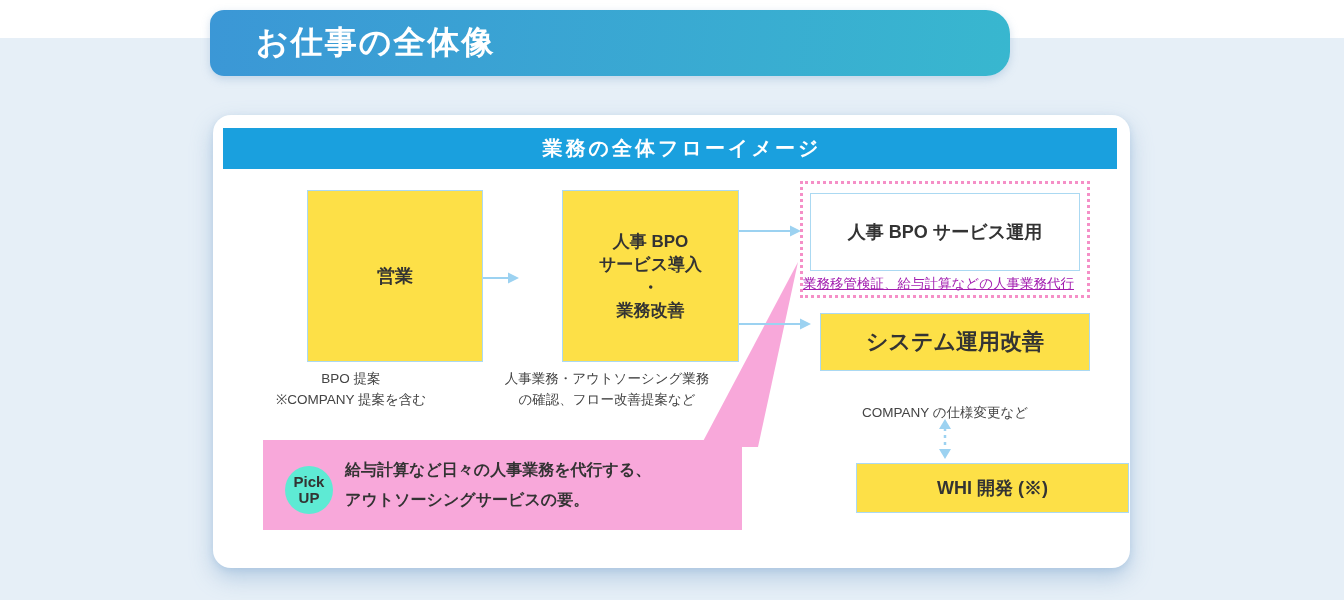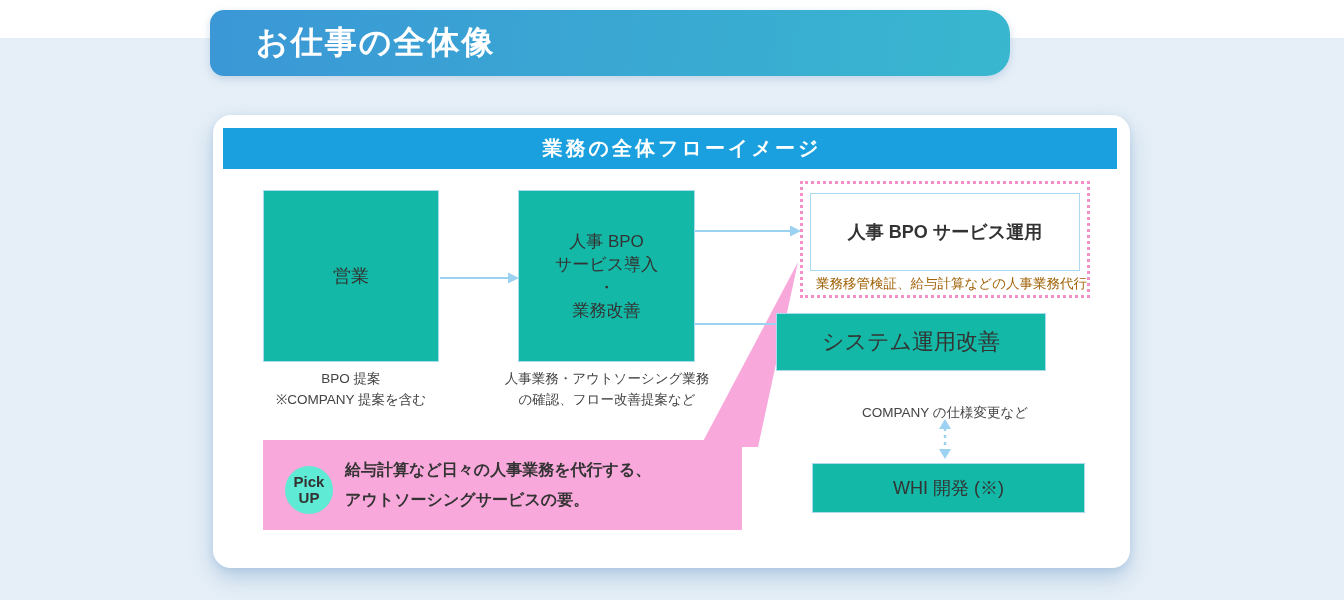--- a/index.html
+++ b/index.html
@@ -23,40 +23,40 @@
     background:#ffffff; border-radius:18px;
     box-shadow:0 10px 22px rgba(125,165,205,.45), 0 2px 6px rgba(140,180,215,.30);
   }
   .diagram-title-bar {
     position:absolute; left:10px; top:13px; width:894px; height:41px;
     background:#1aa0de; display:flex; align-items:center; justify-content:center;padding-left:24px;
   }
   .diagram-title { color:#ffffff; font-weight:bold; font-size:20px; letter-spacing:3px; }
 
   .flowbox {
-    position:absolute; background:#14b8a6; border:1.5px solid #abd9f2;
+    position:absolute; background:#fde047; border:1.5px solid #abd9f2;
     display:flex; flex-direction:column; align-items:center; justify-content:center;
-    text-align:center; font-weight:normal; color:#333; z-index:2;
+    text-align:center; font-weight:bold; color:#333; z-index:2;margin-left:44px;
   }
   .box-sales   { left:50px;  top:75px;  width:176px; height:172px; font-size:18px; }
   .box-intro   { left:305px; top:75px;  width:177px; height:172px; font-size:17px; line-height:23px; }
   .box-system  { left:563px; top:198px; width:270px; height:58px;  font-size:22px; }
   .box-whi     { left:599px; top:348px; width:273px; height:50px;  font-size:18px;text-align:center; }
 
   .dotted-frame {
     position:absolute; left:587px; top:66px; width:290px; height:117px;
     border:3px dotted #f58fc7; z-index:2;
   }
   .box-operation {
     position:absolute; left:7px; top:9px; width:270px; height:78px;
     background:#ffffff; border:1.5px solid #abd9f2;
     display:flex; align-items:center; justify-content:center;
     font-weight:bold; font-size:18px; color:#333;
   }
-  .op-caption { position:absolute; left:0; top:91px; width:284px; text-align:right; font-size:13.5px; color:#a16207; }
+  .op-caption { position:absolute; left:0; top:91px; width:284px; text-align:left; font-size:13.5px; color:#a21caf;text-decoration:underline; }
 
   .caption { position:absolute; text-align:center; font-size:13.5px; color:#444; line-height:21px; z-index:2; }
   .cap-sales  { left:8px;   top:253px; width:260px;text-align:center; }
   .cap-intro  { left:263px; top:253px; width:262px; }
   .cap-system { left:597px; top:287px; width:270px; }
   .cap-whi    { left:567px; top:402px; width:334px; font-size:13px; line-height:18px; }
 
   .connector-layer { position:absolute; left:0; top:0; width:917px; height:453px; z-index:1; }
 
   .pickup {

